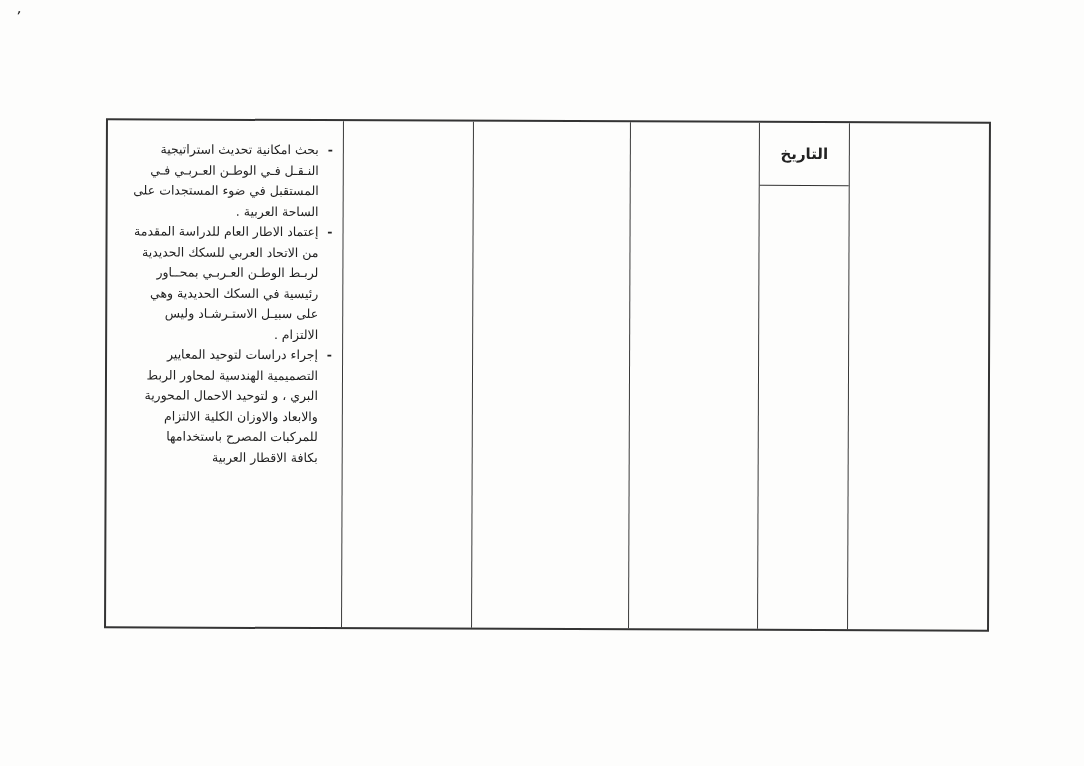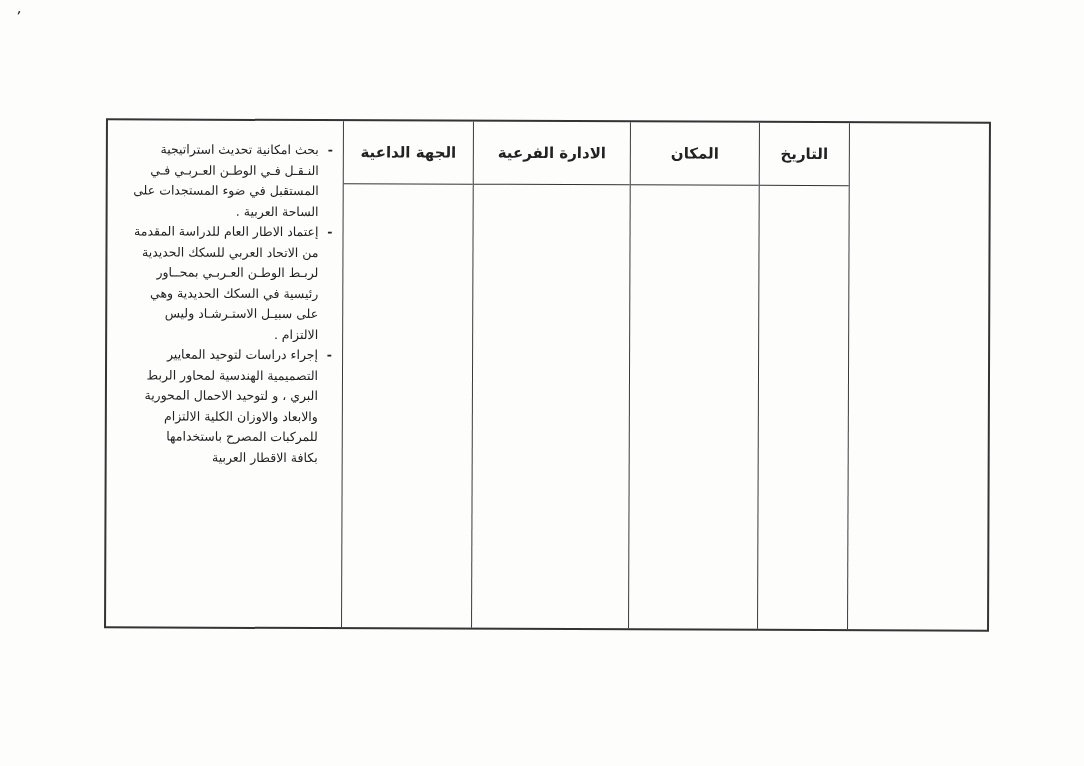--- a/index.html
+++ b/index.html
@@ -132,31 +132,28 @@
 والابعاد والاوزان الكلية الالتزام
 للمركبات المصرح باستخدامها
 بكافة الاقطار العربية</div>
           </div>
 
         </div>
       </div>
     </div>
 
     <div class="col col-inviting-body">
-      <div class="hcell">الجهة الداعية</div>
       <div class="bcell"></div>
     </div>
 
     <div class="col col-sub-department">
-      <div class="hcell">الادارة الفرعية</div>
       <div class="bcell"></div>
     </div>
 
     <div class="col col-place">
-      <div class="hcell">المكان</div>
       <div class="bcell"></div>
     </div>
 
     <div class="col col-date">
       <div class="hcell">التاريخ</div>
       <div class="bcell"></div>
     </div>
 
     <div class="col col-meeting">
       <div class="bcell"></div>

